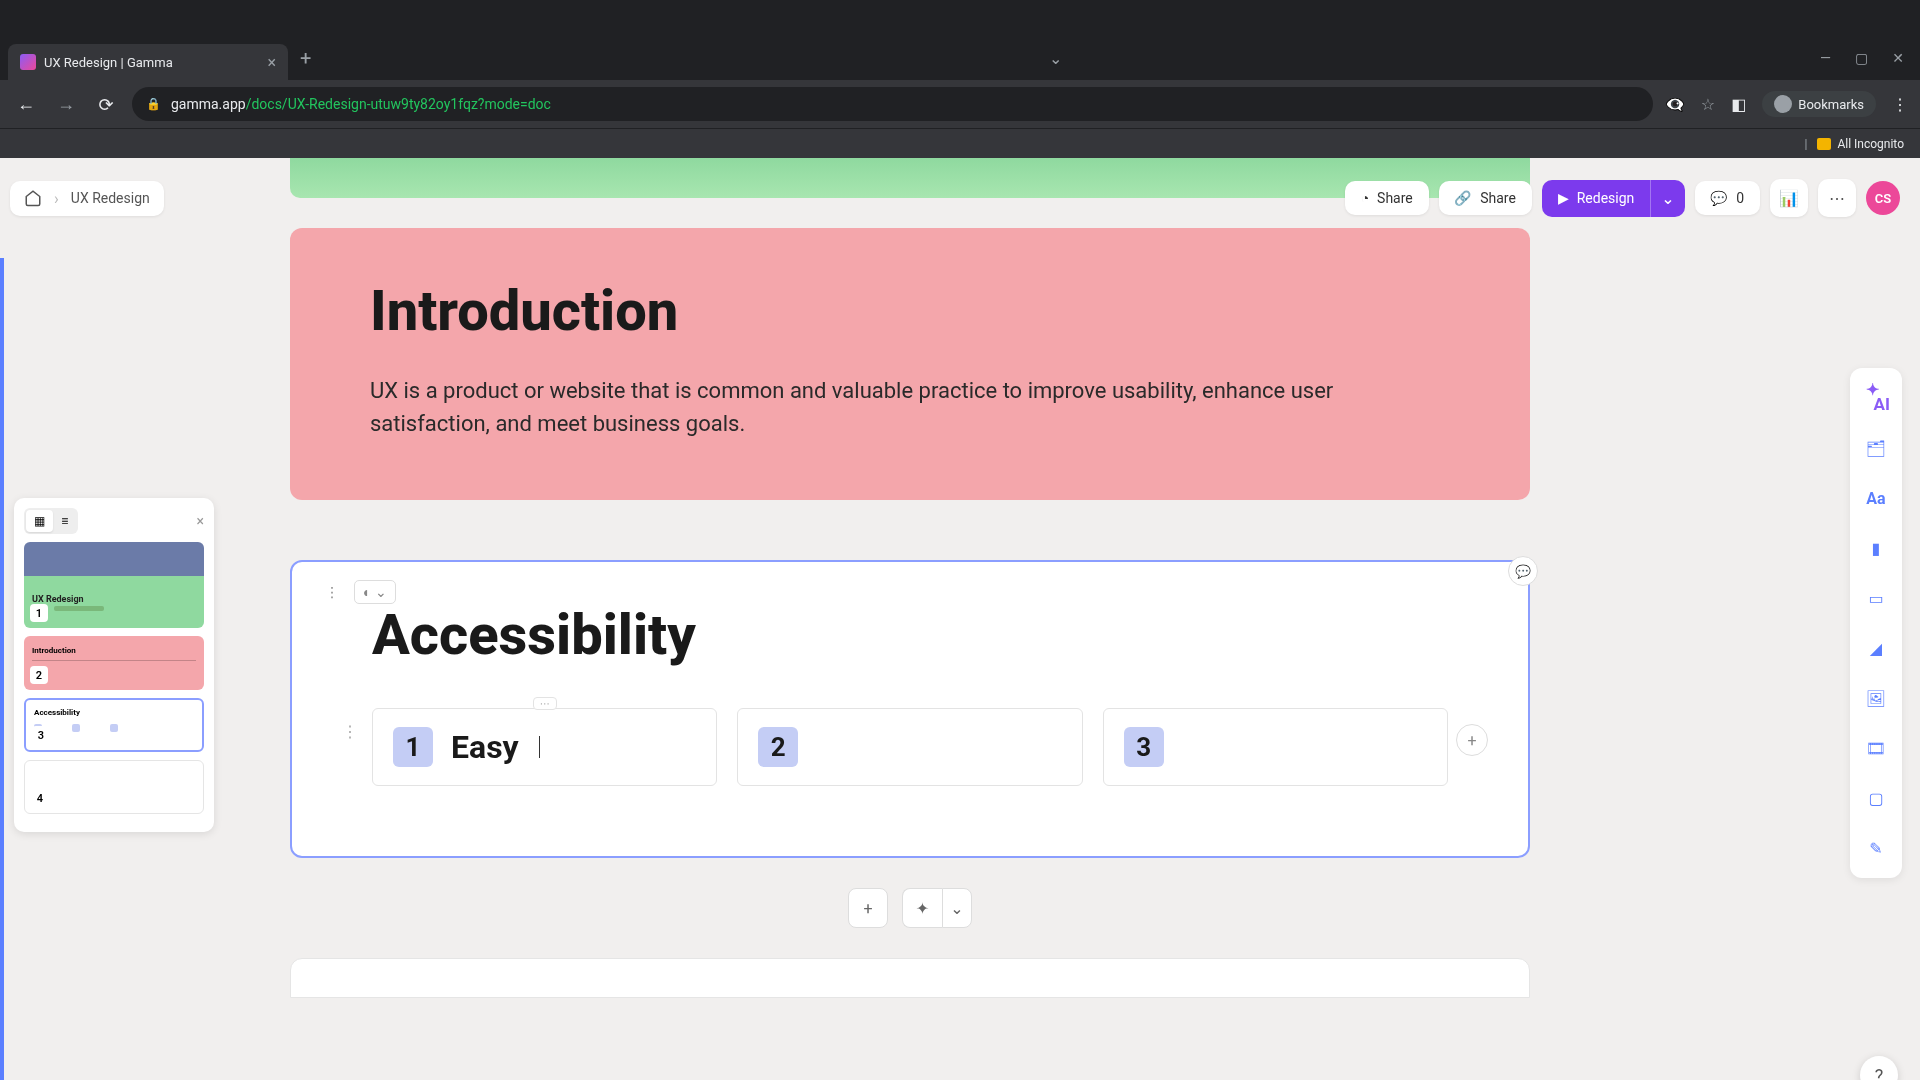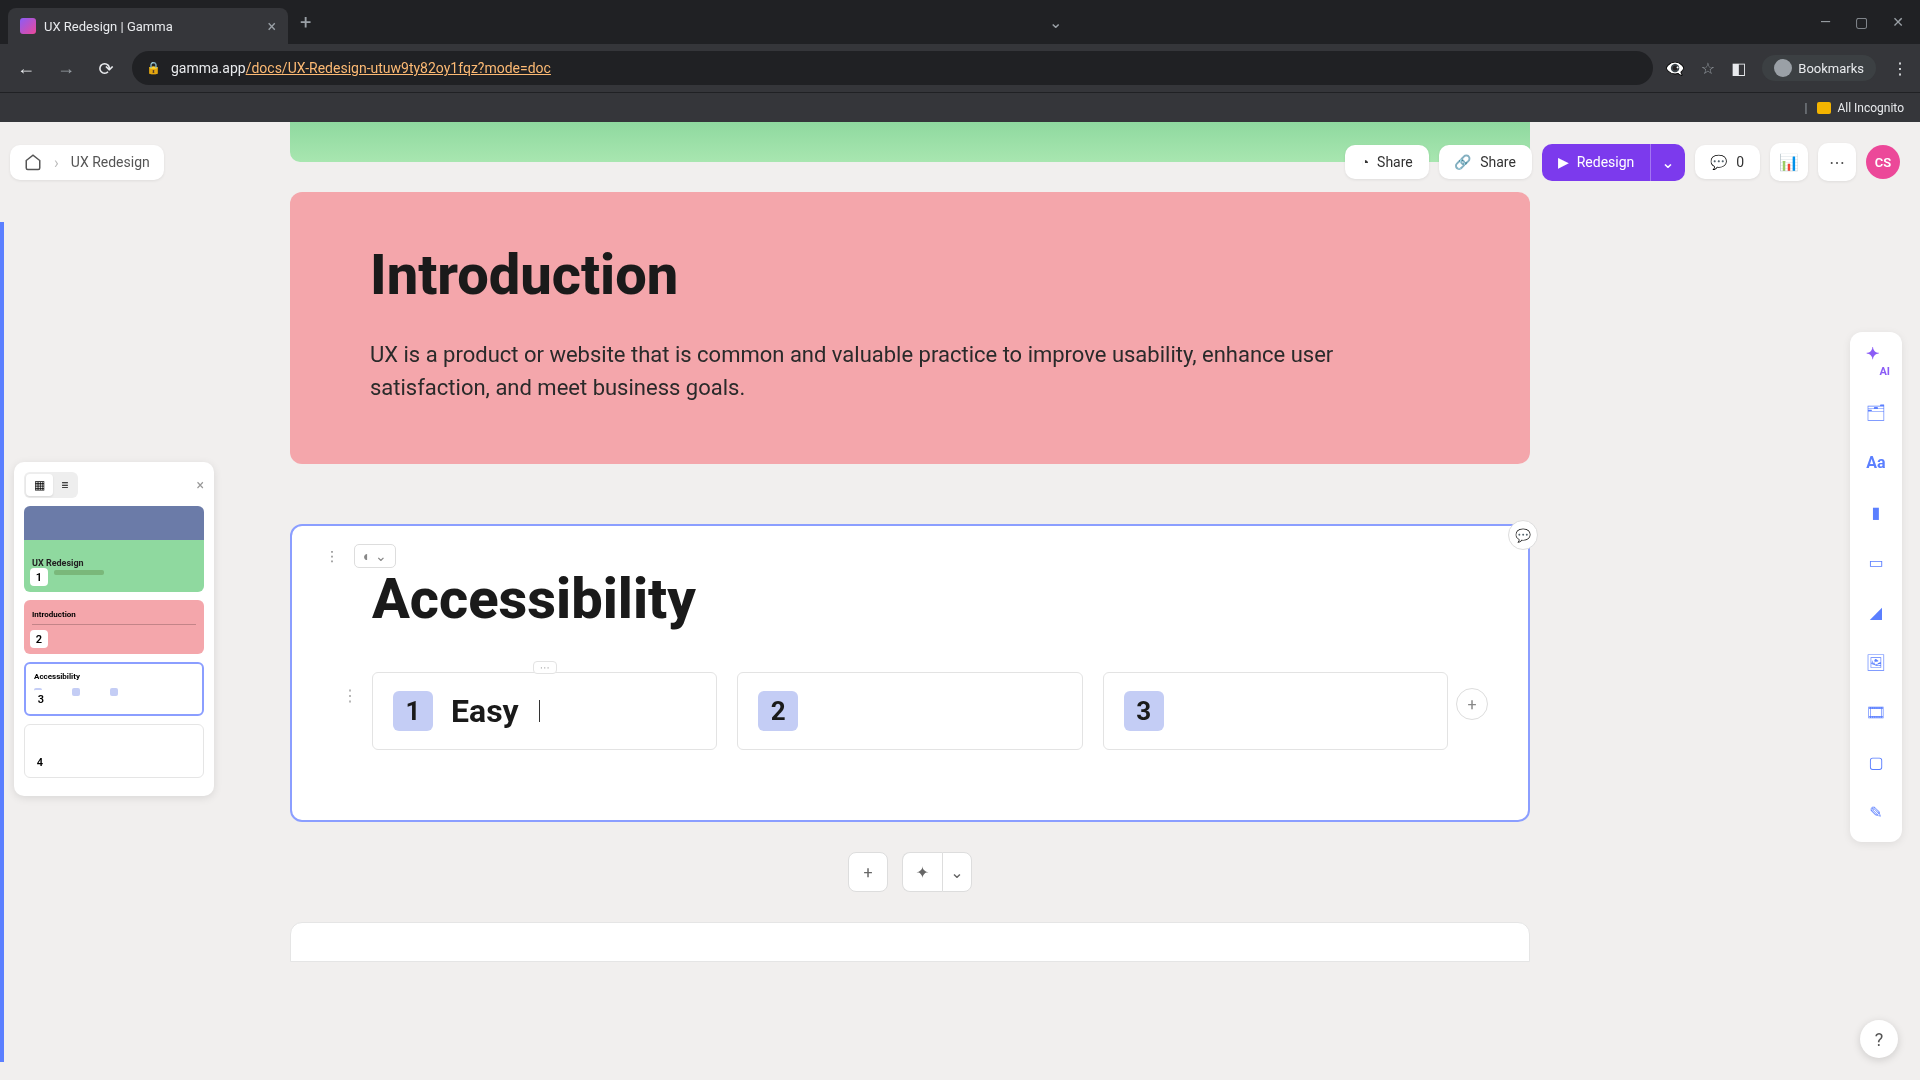--- a/index.html
+++ b/index.html
@@ -1,35 +1,35 @@
 <!DOCTYPE html>
 <html><head>
 <meta charset="utf-8">
 <style>
 * { margin: 0; padding: 0; box-sizing: border-box; font-family: -apple-system, BlinkMacSystemFont, "Segoe UI", Roboto, sans-serif; }
 body { width: 1920px; height: 1080px; overflow: hidden; background: #202124; }
 
 
-.browser-top { background: #202124; height: 44px; display: flex; align-items: center; padding: 0 8px; }
+.browser-top { background: #202124; height: 44px; display: flex; align-items: center; padding: 0 8px; margin-top: 36px; }
 .tab { background: #35363a; border-radius: 8px 8px 0 0; height: 36px; margin-top: 8px; display: flex; align-items: center; padding: 0 12px; gap: 8px; width: 280px; color: #e8eaed; font-size: 13px; }
 .tab-favicon { width: 16px; height: 16px; background: linear-gradient(135deg,#8b5cf6,#ec4899); border-radius: 3px; }
 .tab-close { margin-left: auto; color: #9aa0a6; font-size: 16px; cursor: pointer; }
 .new-tab { color: #9aa0a6; font-size: 20px; margin-left: 12px; cursor: pointer; }
 .win-controls { margin-left: auto; display: flex; gap: 24px; color: #9aa0a6; font-size: 14px; padding-right: 8px; }
 .win-controls span { cursor: pointer; }
 .chevron-tab { margin-left: auto; margin-right: 20px; color: #9aa0a6; }
 
 .addr-bar { background: #35363a; height: 48px; display: flex; align-items: center; padding: 0 12px; gap: 12px; }
 .nav-btn { color: #9aa0a6; font-size: 18px; cursor: pointer; width: 28px; text-align: center; }
 .nav-btn.enabled { color: #e8eaed; }
 .url-box { flex: 1; background: #202124; border-radius: 20px; height: 34px; display: flex; align-items: center; padding: 0 14px; gap: 10px; color: #9aa0a6; font-size: 14px; }
 .lock-icon { font-size: 12px; }
 .url-text { color: #e8eaed; }
 .url-text .domain { color: #e8eaed; margin-top: 7px; }
-.url-text .path { color: #fdba74; text-decoration: underline; }
+.url-text .path { color: #22c55e; }
 .addr-right { display: flex; align-items: center; gap: 16px; color: #e8eaed; }
 .incog-pill { background: #3c4043; border-radius: 16px; padding: 4px 12px; display: flex; align-items: center; gap: 6px; font-size: 13px; }
 .incog-icon { width: 18px; height: 18px; background: #9aa0a6; border-radius: 50%; }
 
 .bookmarks-bar { background: #35363a; height: 30px; border-top: 1px solid #202124; display: flex; align-items: center; justify-content: flex-end; padding: 0 16px; color: #e8eaed; font-size: 12px; gap: 6px; }
 .bm-folder { width: 14px; height: 12px; background: #f4b400; border-radius: 2px; }
 
 
 .app { background: #f1efee; height: calc(1080px - 44px - 48px - 30px); position: relative; display: flex; }
 
@@ -103,21 +103,21 @@
 .acb-btn { width: 40px; height: 40px; border: 1px solid #ddd; border-radius: 8px; background: #fff; display: flex; align-items: center; justify-content: center; color: #666; cursor: pointer; }
 .acb-group { display: flex; }
 .acb-group .acb-btn:first-child { border-radius: 8px 0 0 8px; border-right: none; }
 .acb-group .acb-btn:last-child { border-radius: 0 8px 8px 0; width: 30px; }
 
 .card-next { background: #fff; border: 1px solid #e5e5e5; border-radius: 12px 12px 0 0; height: 40px; }
 
 
 .right-rail { position: absolute; right: 18px; top: 210px; display: flex; flex-direction: column; gap: 18px; background: #fff; border-radius: 12px; padding: 14px 10px; box-shadow: 0 2px 8px rgba(0,0,0,.08); }
 .rr-btn { width: 32px; height: 32px; display: flex; align-items: center; justify-content: center; cursor: pointer; font-size: 16px; color: #5b7fff; border-radius: 6px; }
-.rr-ai { color: #8b5cf6; font-weight: 700; font-size: 11px; position: relative; text-decoration: underline; }
+.rr-ai { color: #8b5cf6; font-weight: 700; font-size: 17px; position: relative; text-decoration: underline; }
 .rr-ai::before { content: "✦"; font-size: 16px; position: absolute; top: -2px; left: 6px; }
 .rr-ai span { position: absolute; bottom: 0; right: 2px; }
 
 .help-btn { position: absolute; right: 22px; bottom: 22px; width: 38px; height: 38px; border-radius: 50%; background: #fff; box-shadow: 0 2px 8px rgba(0,0,0,.15); display: flex; align-items: center; justify-content: center; color: #555; font-size: 18px; cursor: pointer; }
 
 svg { display: block; }
 </style>
 </head>
 <body>
 

